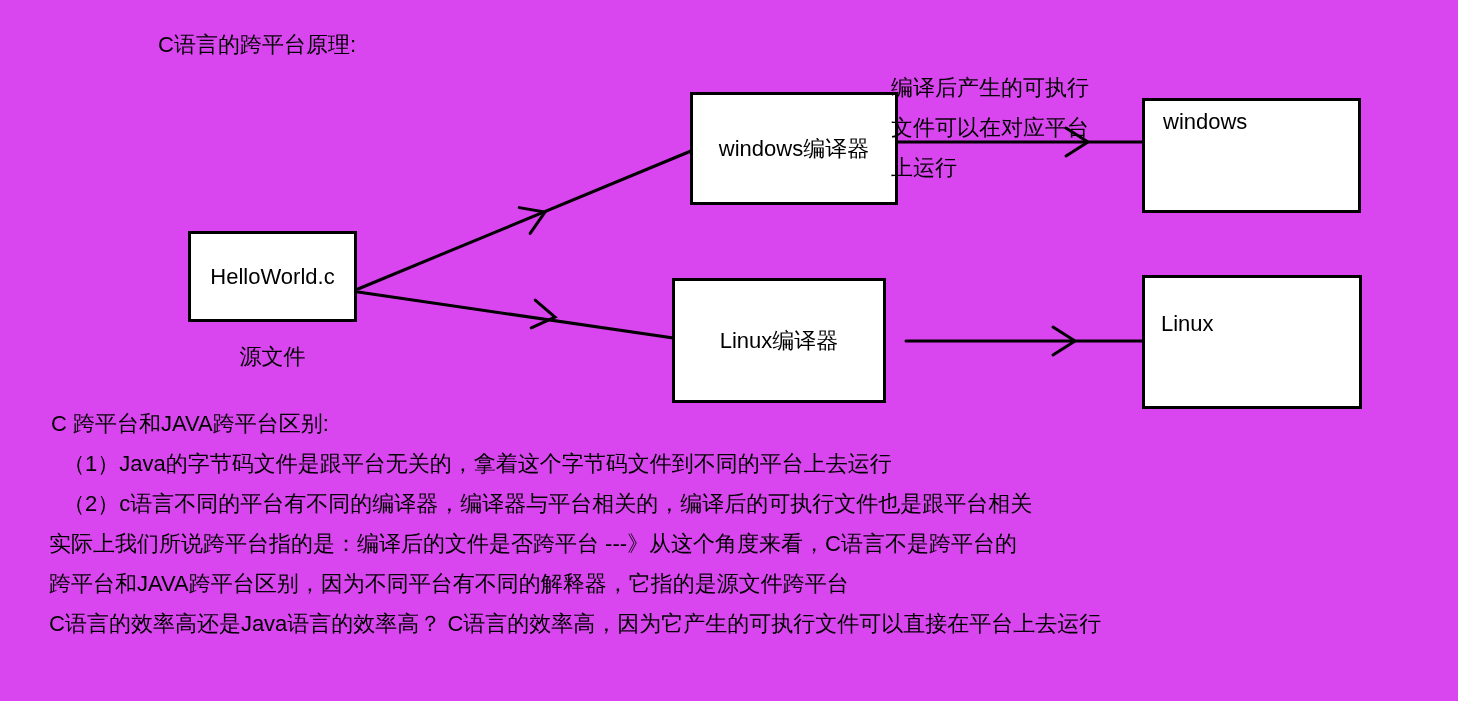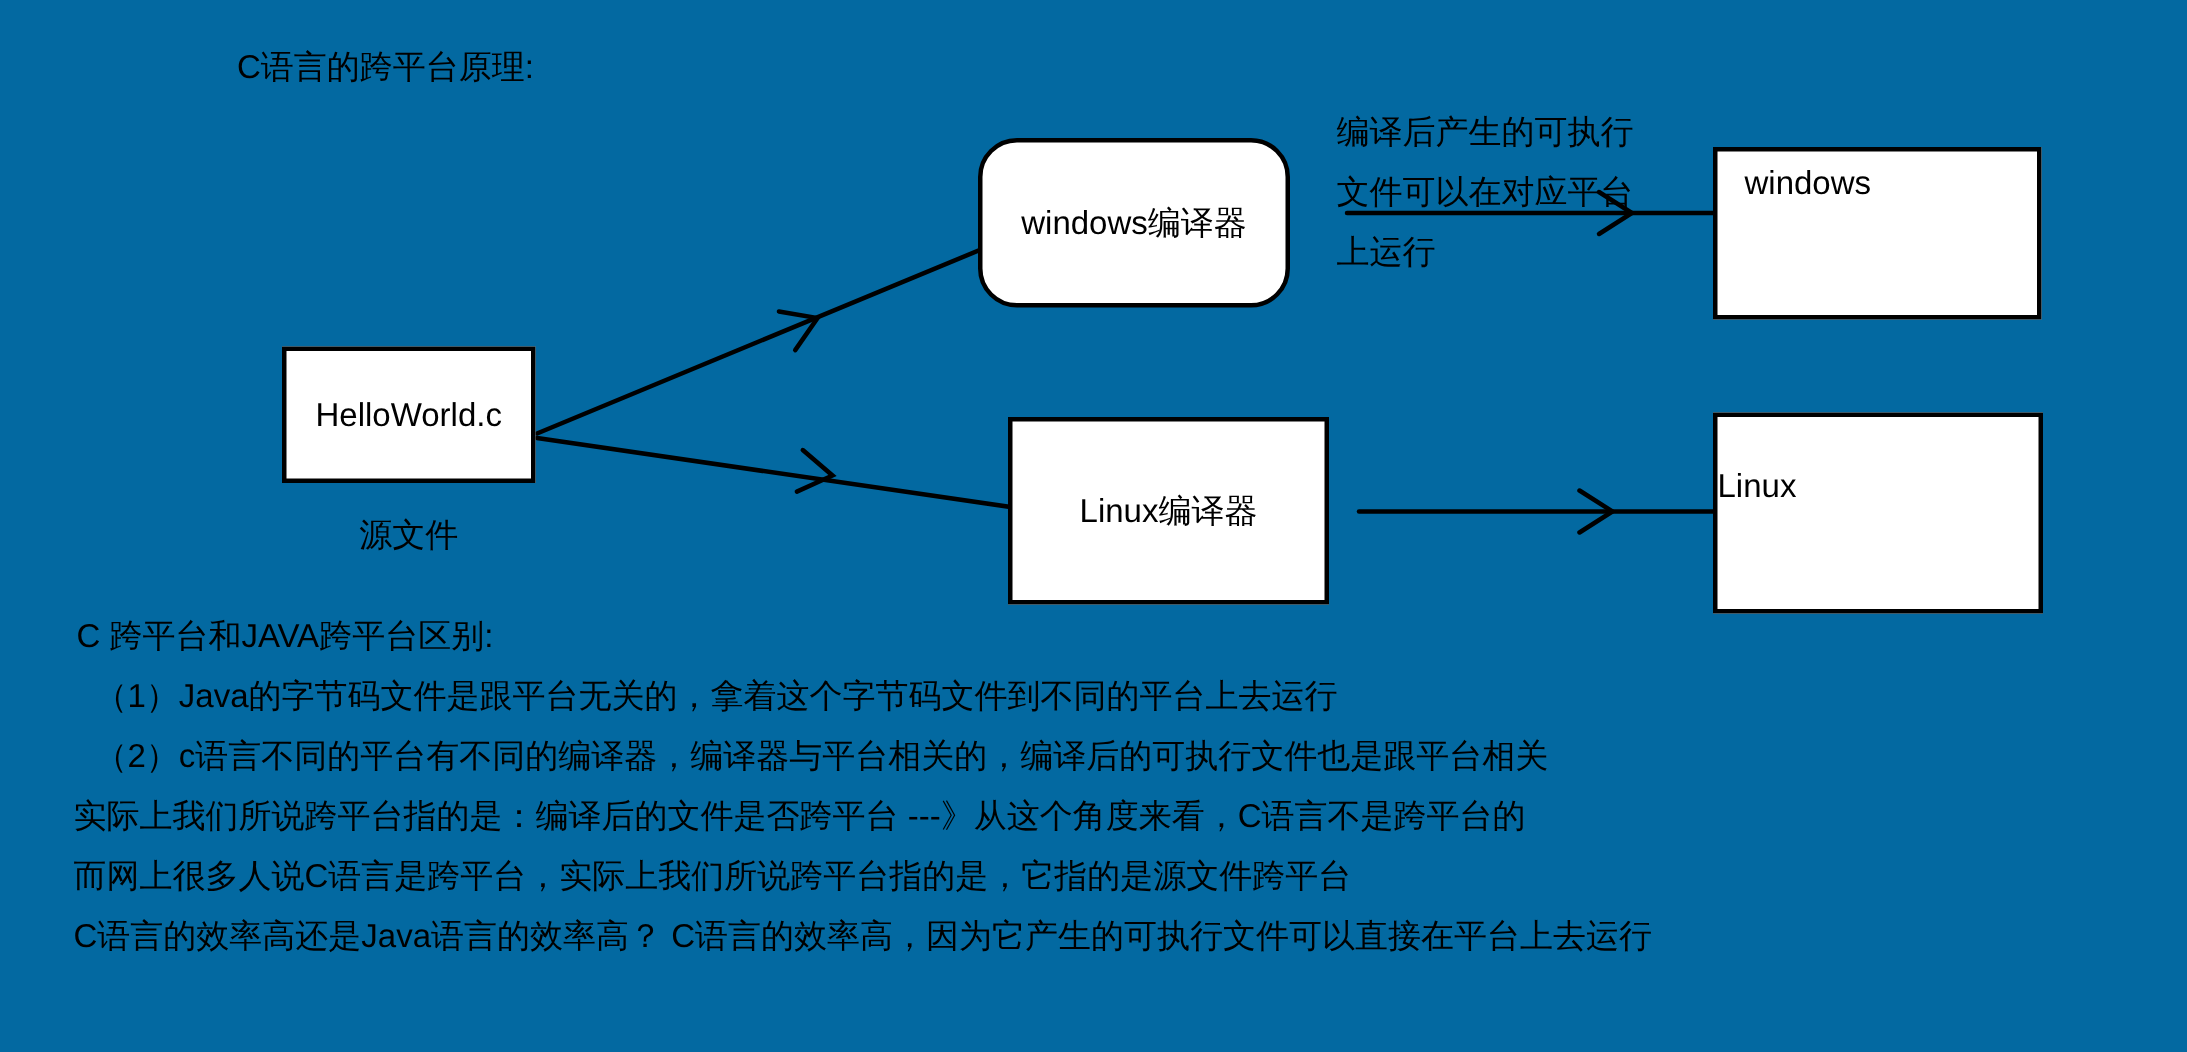--- a/index.html
+++ b/index.html
@@ -4,21 +4,21 @@
 <style>
   html, body {
     margin: 0;
     padding: 0;
     background: #ffffff;
   }
   #canvas {
     position: relative;
     width: 1458px;
     height: 701px;
-    background: #0369a1;
+    background: #d946ef;
     font-family: "Liberation Sans", "DejaVu Sans", sans-serif;
     color: #000000;
     overflow: hidden;
   }
   .abs { position: absolute; }
 
   .page-title {
     left: 158px;
     top: 30px;
     font-size: 22px;
@@ -41,24 +41,24 @@
   .dbox.center {
     display: flex;
     align-items: center;
     justify-content: center;
   }
   .dbox.topleft {
     display: block;
   }
 
   #box-source        { left: 188px;  top: 231px; width: 169px; height: 91px; }
-  #box-win-compiler  { left: 652px;  top: 92px;  width: 208px; height: 113px; border-radius: 26px; }
+  #box-win-compiler  { left: 690px;  top: 92px;  width: 208px; height: 113px; }
   #box-linux-compiler{ left: 672px;  top: 278px; width: 214px; height: 125px; }
   #box-win-platform  { left: 1142px; top: 98px;  width: 219px; height: 115px; padding: 8px 0 0 18px; }
-  #box-linux-platform{ left: 1142px; top: 275px; width: 220px; height: 134px; padding: 33px 0 0 0; }
+  #box-linux-platform{ left: 1142px; top: 275px; width: 220px; height: 134px; padding: 33px 0 0 16px; }
 
   .source-caption {
     left: 188px;
     top: 342px;
     width: 169px;
     text-align: center;
     font-size: 22px;
     z-index: 2;
   }
 
@@ -140,17 +140,17 @@
     <div class="line">编译后产生的可执行</div>
     <div class="line">文件可以在对应平台</div>
     <div class="line">上运行</div>
   </div>
 
   <div class="abs notes">
     <div class="line indent-h">C 跨平台和JAVA跨平台区别:</div>
     <div class="line indent-1">（1）Java的字节码文件是跟平台无关的，拿着这个字节码文件到不同的平台上去运行</div>
     <div class="line indent-1">（2）c语言不同的平台有不同的编译器，编译器与平台相关的，编译后的可执行文件也是跟平台相关</div>
     <div class="line">实际上我们所说跨平台指的是：编译后的文件是否跨平台 ---》从这个角度来看，C语言不是跨平台的</div>
-    <div class="line">而网上很多人说C语言是跨平台，实际上我们所说跨平台指的是，它指的是源文件跨平台</div>
+    <div class="line">跨平台和JAVA跨平台区别，因为不同平台有不同的解释器，它指的是源文件跨平台</div>
     <div class="line">C语言的效率高还是Java语言的效率高？ C语言的效率高，因为它产生的可执行文件可以直接在平台上去运行</div>
   </div>
 
 </div>
 
 </body></html>

